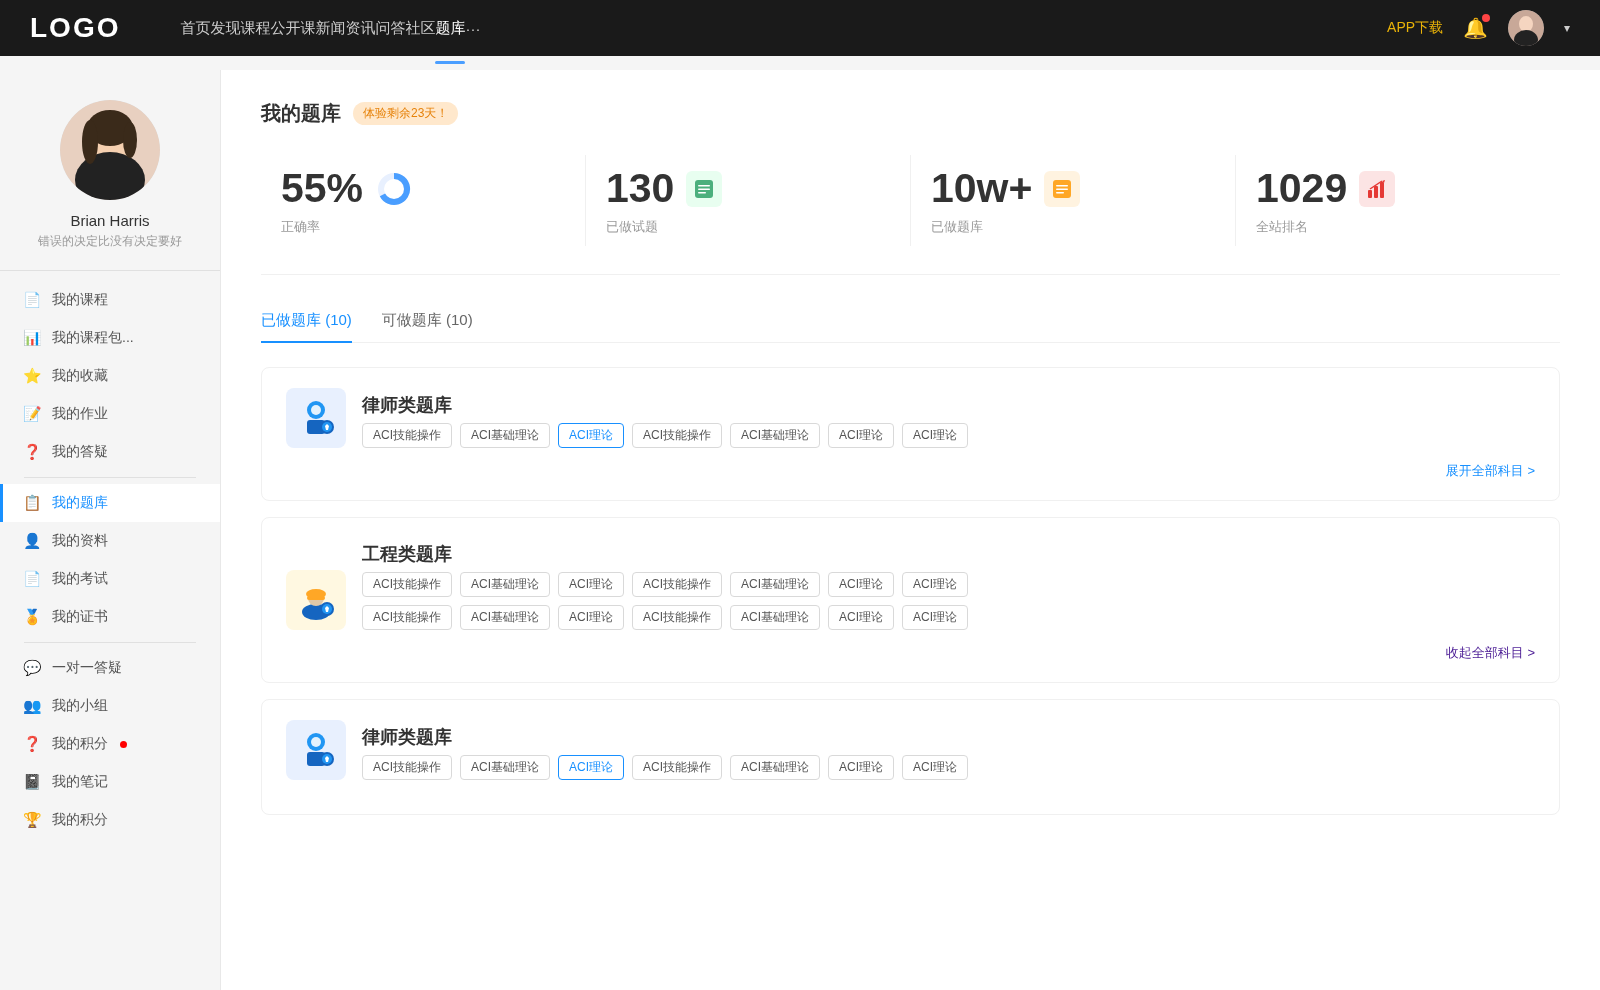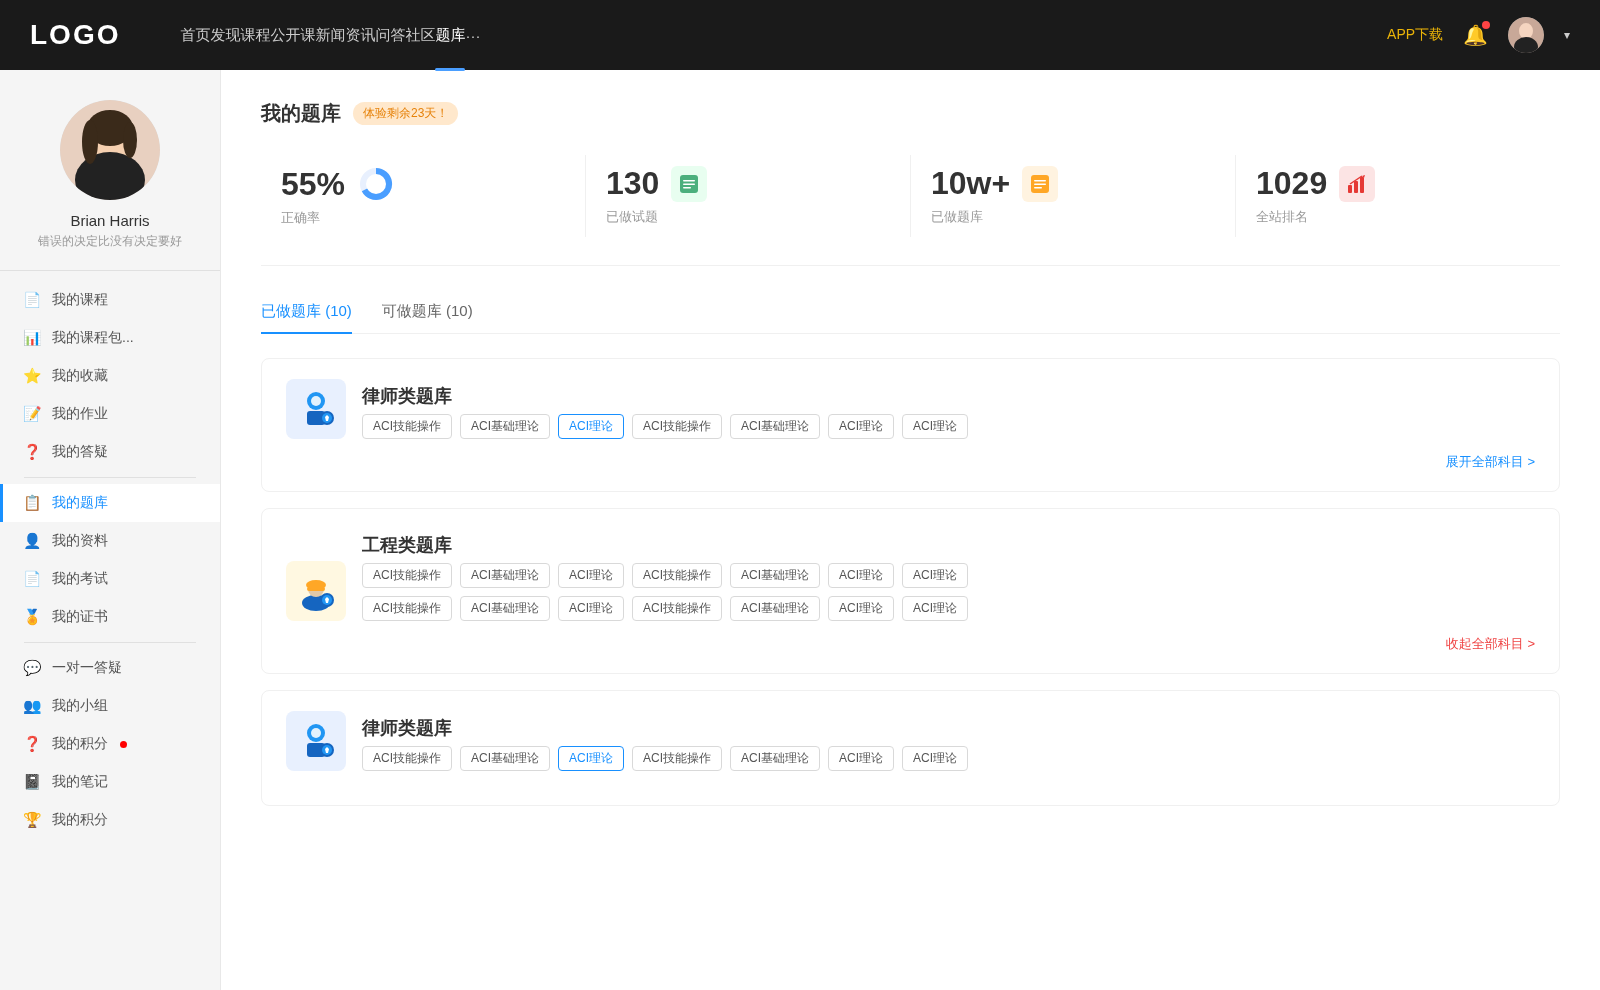--- a/index.html
+++ b/index.html
@@ -1,21 +1,21 @@
 <!DOCTYPE html>
 <html><head>
   <meta charset="utf-8">
   <style>
     * { box-sizing: border-box; margin: 0; padding: 0; }
     body { font-family: -apple-system, BlinkMacSystemFont, 'PingFang SC', 'Microsoft YaHei', sans-serif; background: #f5f5f5; }
 
     
     .navbar {
       background: #1a1a1a;
-      height: 70px;
+      height: 56px;
       display: flex;
       align-items: center;
       padding: 16px 30px;
       position: fixed; top: 0; left: 0; right: 0; z-index: 100;
     }
     .navbar-logo {
       color: white;
       font-size: 28px;
       font-weight: bold;
       letter-spacing: 2px;
@@ -198,21 +198,21 @@
       border-right: 1px solid #f0f0f0;
     }
     .stat-item:last-child { border-right: none; }
     .stat-top {
       display: flex;
       align-items: center;
       gap: 12px;
       margin-bottom: 6px;
     }
     .stat-value {
-      font-size: 32px;
+      font-size: 41px;
       font-weight: 700;
       color: #333;
     }
     .stat-label {
       font-size: 13px;
       color: #999;
     }
 
     
     .tabs {
@@ -297,21 +297,21 @@
     }
     .expand-link {
       text-align: right;
       color: #1890ff;
       font-size: 13px;
       cursor: pointer;
       margin-top: 8px;
     }
     .collapse-link {
       text-align: right;
-      color: #ef4444;
+      color: #4c1d95;
       font-size: 13px;
       cursor: pointer;
       margin-top: 8px;
     }
 
     
     .pie-chart {
       width: 38px;
       height: 38px;
     }

